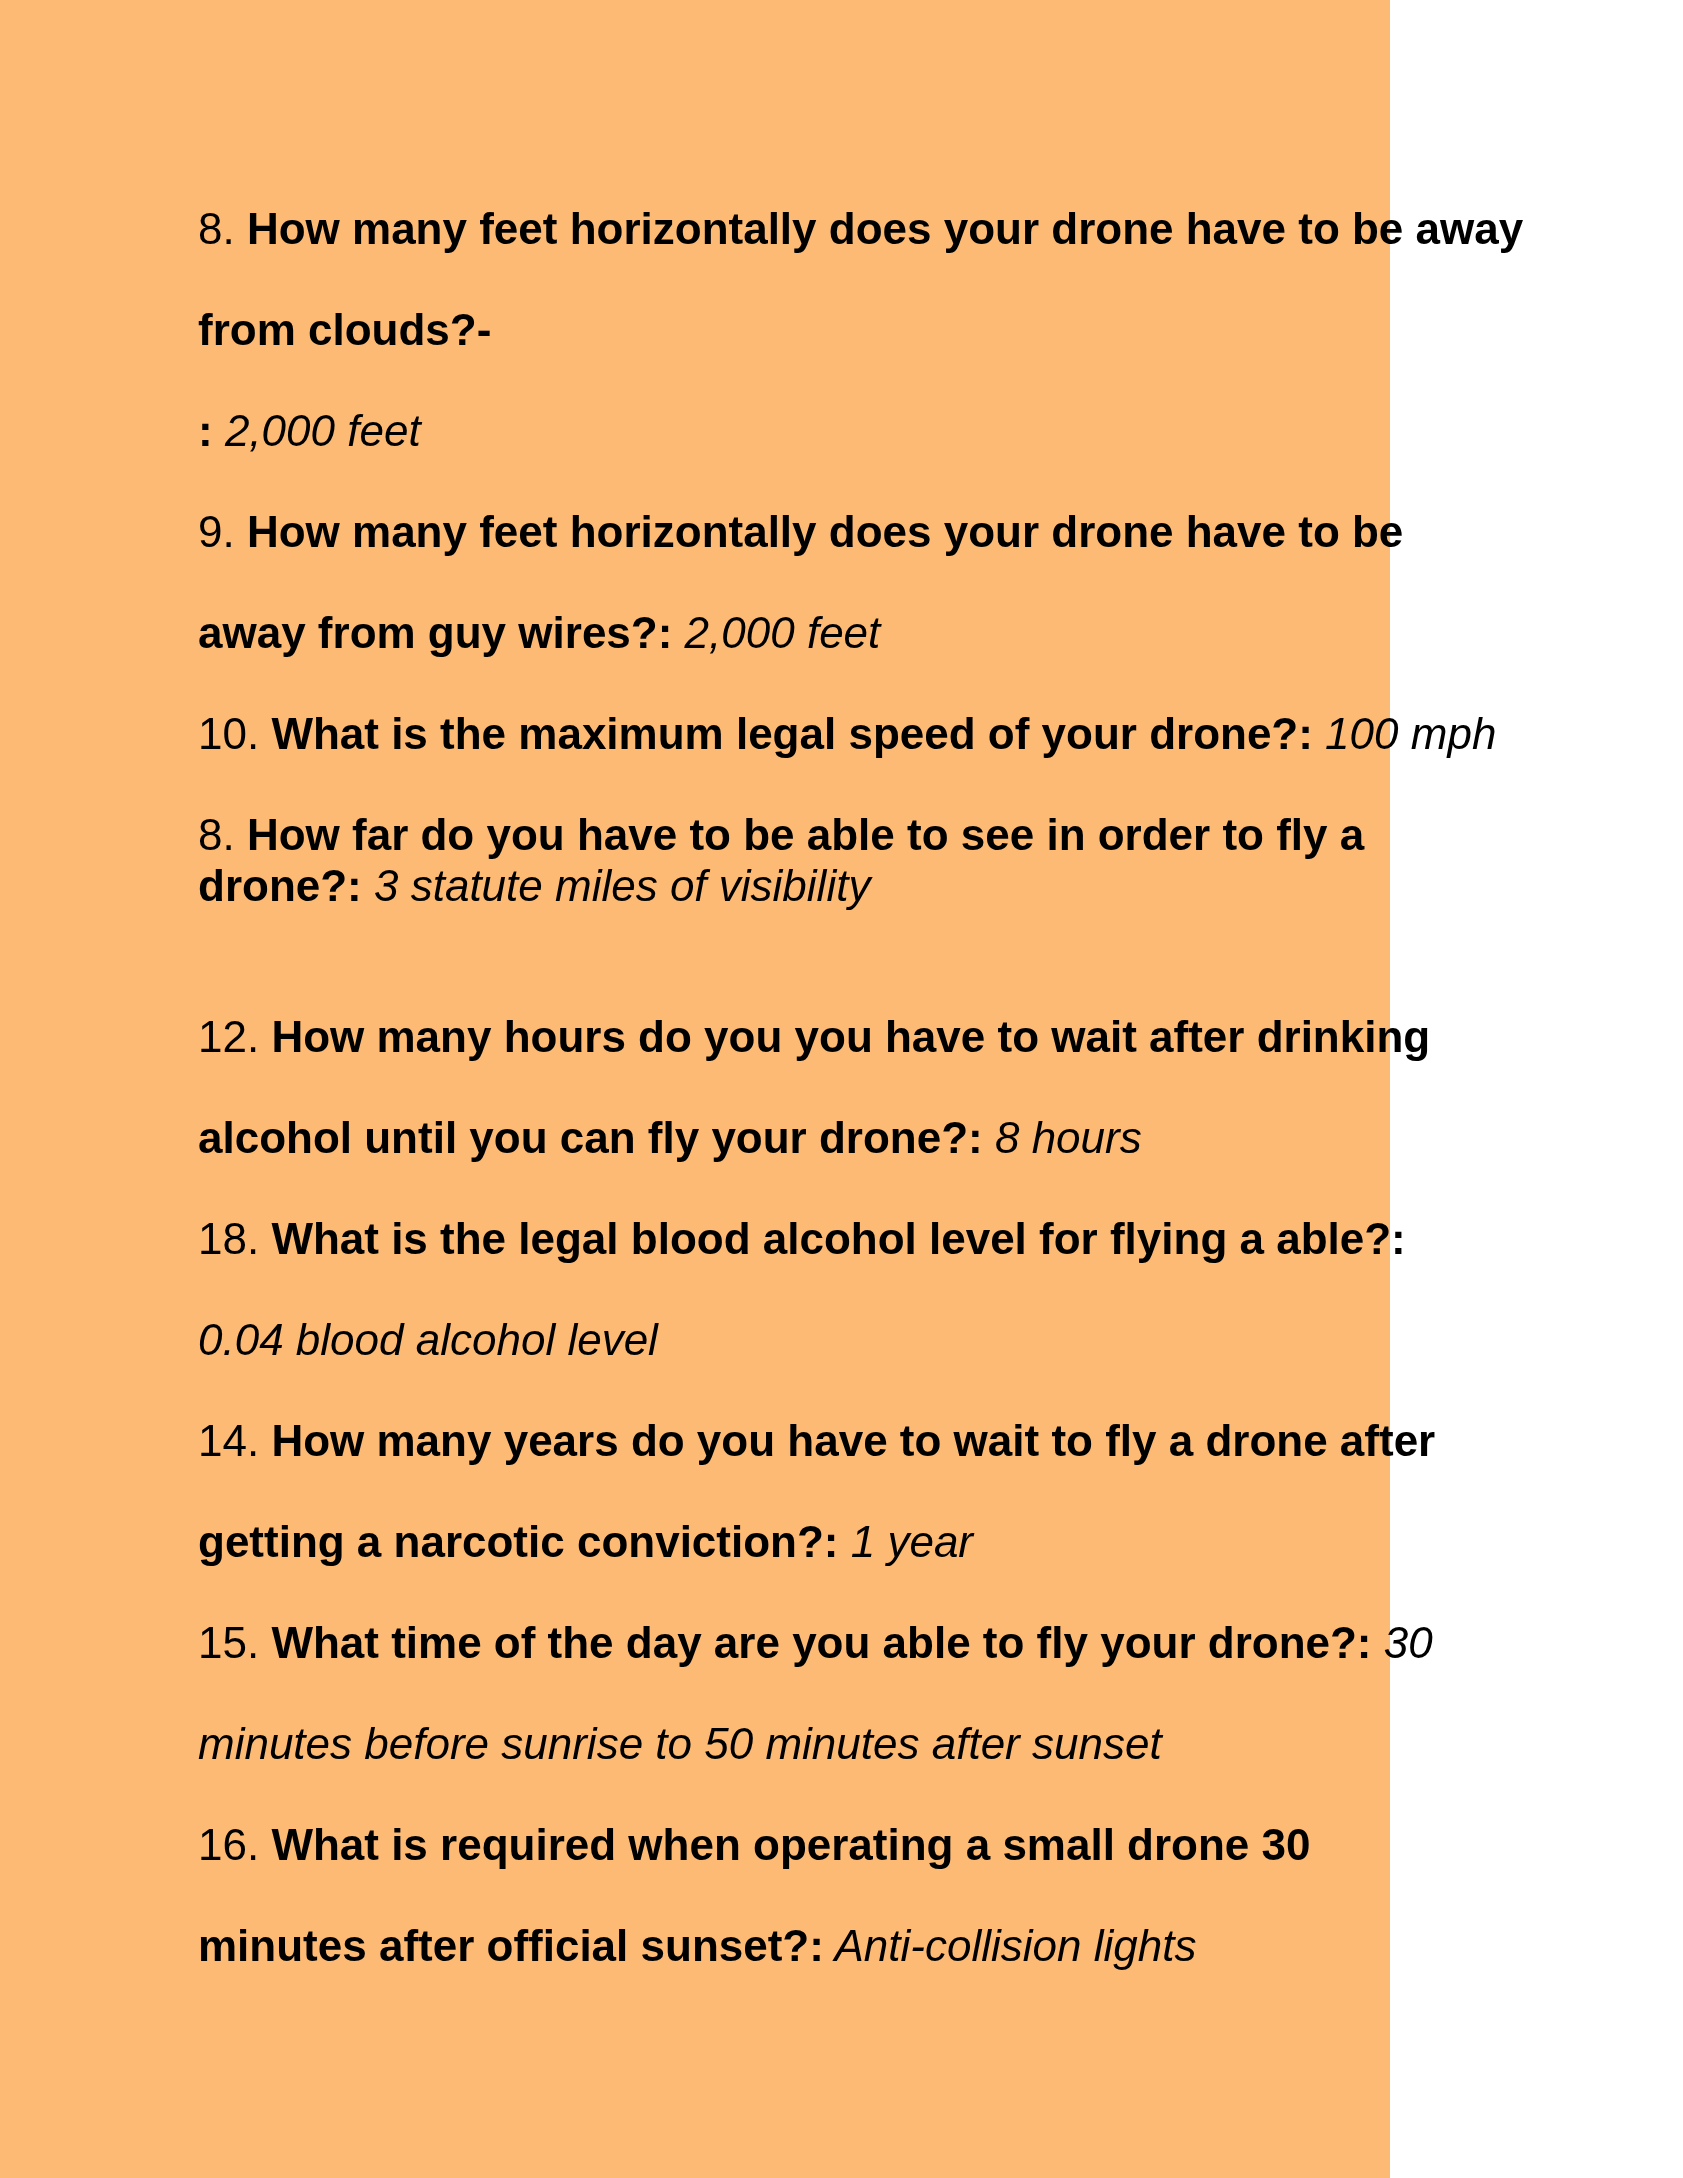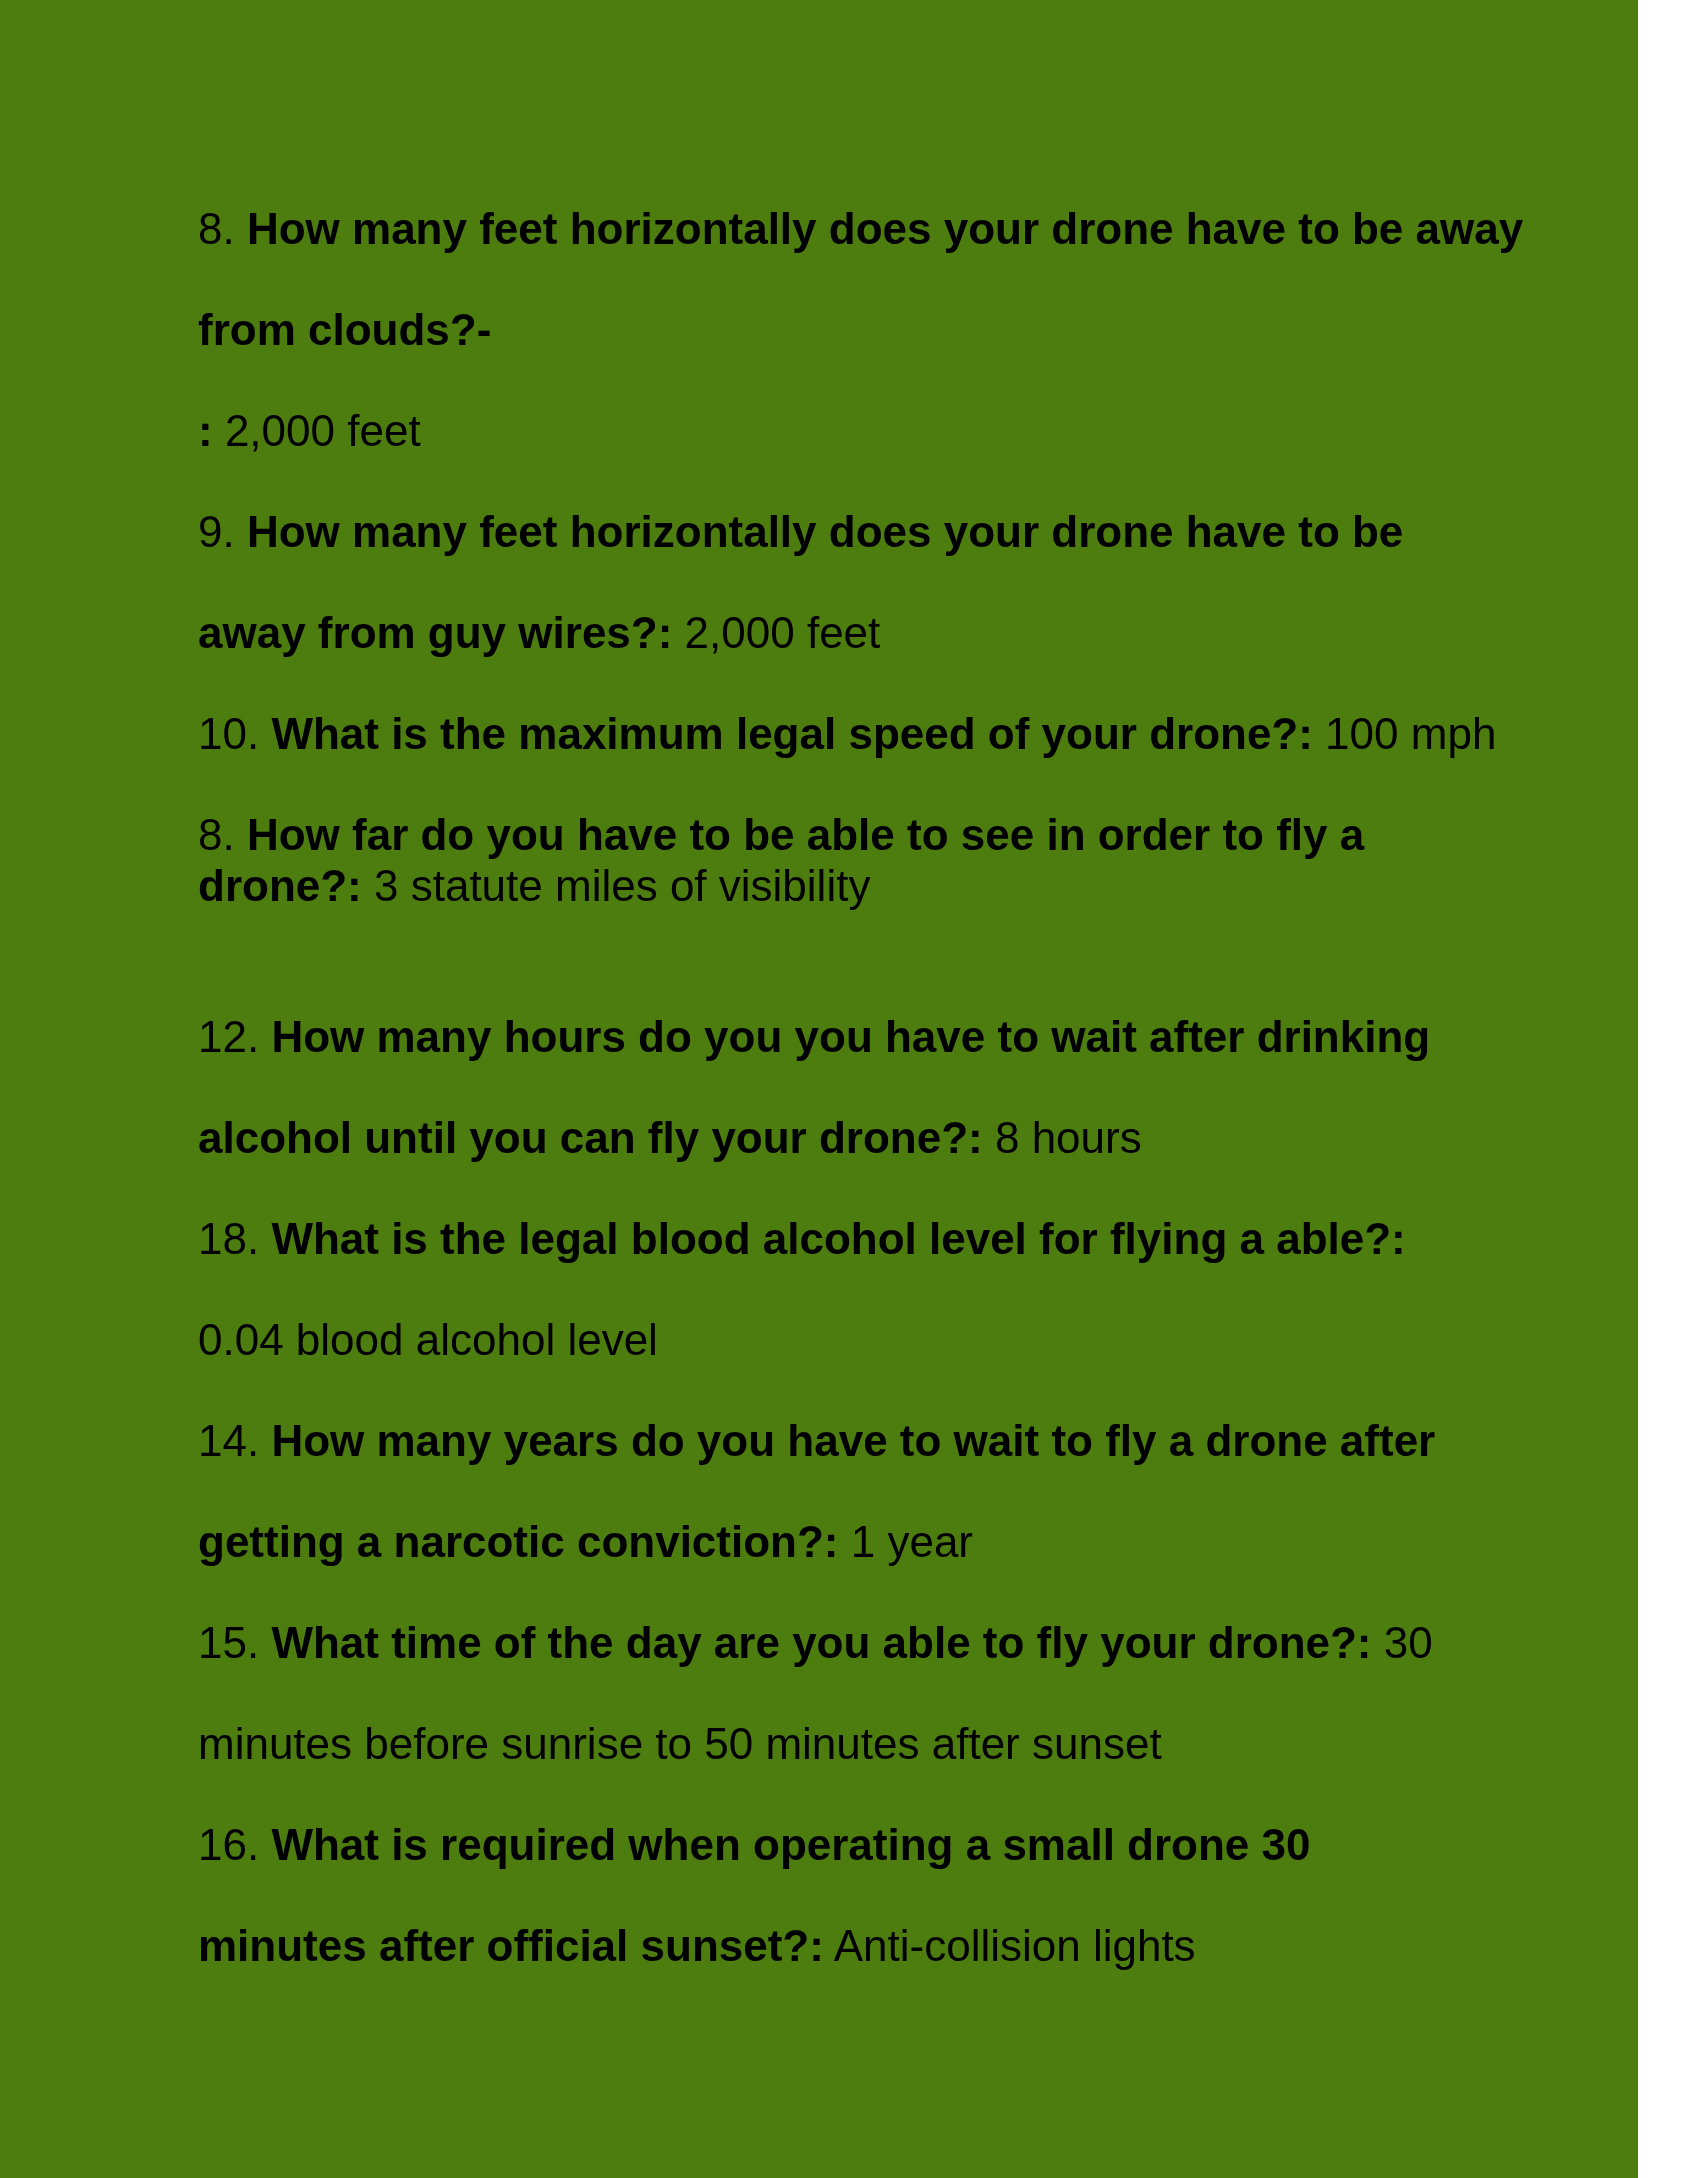--- a/index.html
+++ b/index.html
@@ -12,42 +12,42 @@
       height: 2178px;
       position: relative;
       overflow: hidden;
       font-family: "Liberation Sans", sans-serif;
       color: #000000;
     }
     .page {
       position: absolute;
       left: 0;
       top: 0;
-      width: 1638px;
+      width: 1390px;
       height: 2178px;
-      background: #4d7c0f;
+      background: #fdba74;
       text-align: center;
     }
     .content {
       position: absolute;
       left: 198px;
       top: 0;
       width: 1307px;
     }
     .line {
       position: absolute;
       left: 0;
       white-space: nowrap;
       font-size: 44px;
       line-height: 44px;
       height: 44px;
     }
     .num { font-weight: normal; }
     .q { font-weight: bold; }
-    .a { font-weight: normal; }
+    .a { font-weight: normal; font-style: italic; }
   </style>
 </head>
 <body>
 
 <div class="page">
   <div class="content">
 
     <div class="line" style="top:207px">
       <span class="num">8. </span><span class="q">How many feet horizontally does your drone have to be away</span><span class="a"></span>
     </div>

